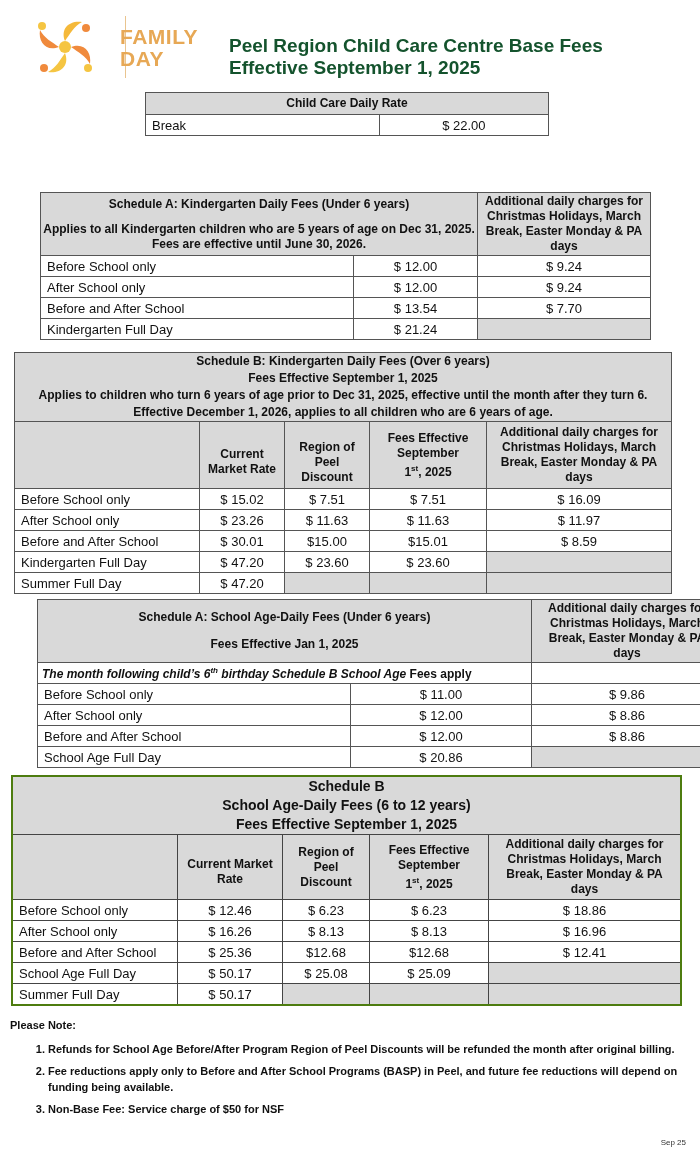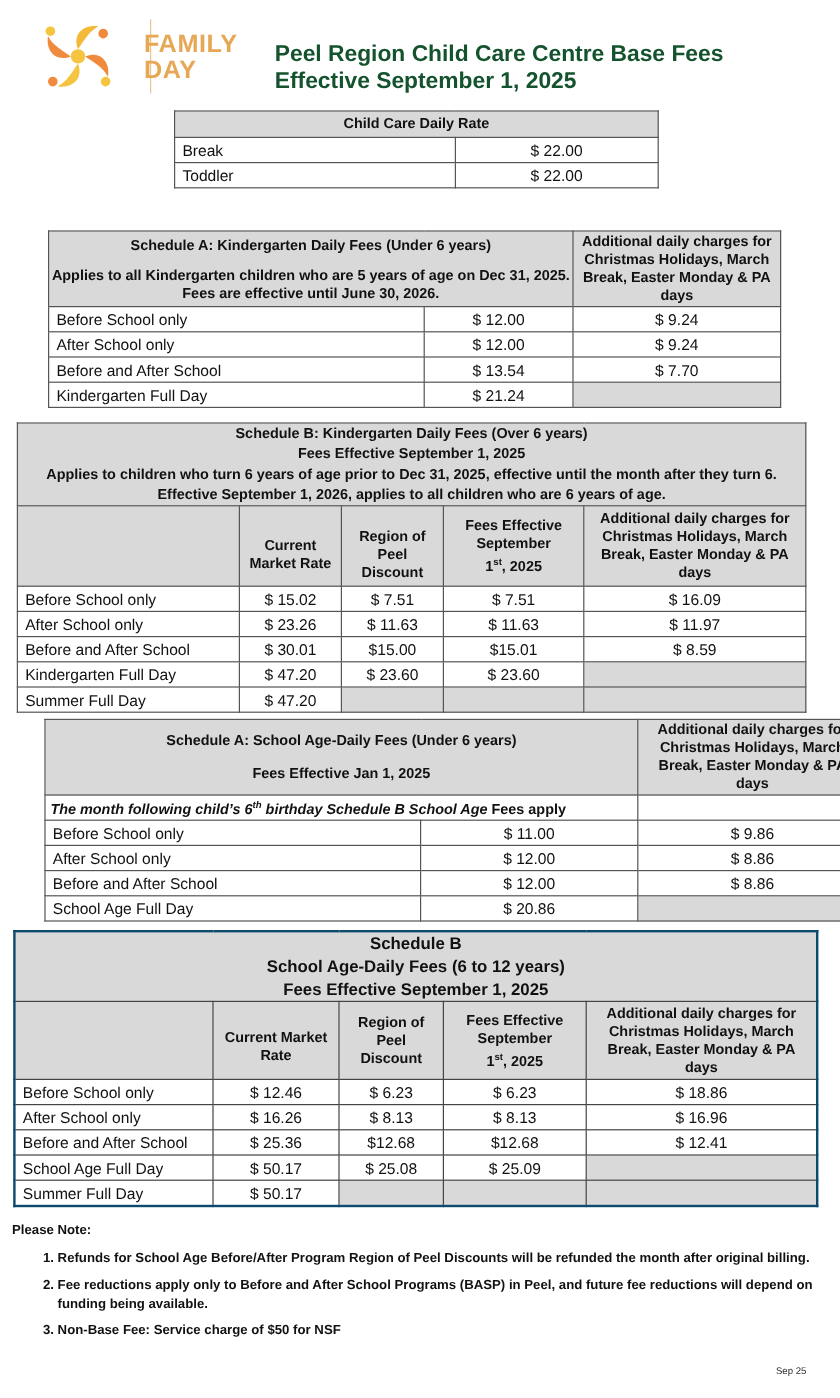--- a/index.html
+++ b/index.html
@@ -15,35 +15,35 @@
   .logo-divider { position: absolute; left: 95px; top: 2px; width: 1px; height: 62px; background: #e9c48f; }
   .title {
     position: absolute; left: 229px; top: 35px; font-weight: bold; font-size: 19px;
     line-height: 22px; color: #14532d;
   }
   table { border-collapse: collapse; position: absolute; font-size: 13px; }
   td, th { border: 1px solid #555; padding: 0 6px; height: 20px; }
   .gray { background: #d9d9d9; }
   .hdr { font-weight: bold; font-size: 12px; line-height: 15px; }
   .c { text-align: center; margin-top: 20px; }
-  .thick { border: 2px solid #0c4a6e; }
+  .thick { border: 2px solid #4d7c0f; }
 
   #t1 { left: 145px; top: 92px; width: 404px; }
   #t1 td { height: 20px; }
   #t2 { left: 40px; top: 192px; width: 611px; padding-left: 15px; }
   #t3 { left: 14px; top: 352px; width: 658px; }
   #t4 { left: 37px; top: 599px; width: 686px; }
   #t5 { left: 11px; top: 775px; width: 671px; }
   #t5 td, #t5 th { border-color: #444; }
   .italic-note { font-style: italic; font-weight: bold; font-size: 12px; }
   .notes { position: absolute; left: 10px; top: 1019px; width: 680px; font-size: 11px; }
   .notes-title { font-weight: bold; margin-bottom: 10px; }
   .notes ol { margin: 0; padding-left: 38px; font-weight: bold; }
   .notes li { margin-bottom: 6px; line-height: 16px; }
-  .footer { position: absolute; right: 28px; top: 1138px; font-size: 8px; color: #333; }
+  .footer { position: absolute; right: 14px; top: 1138px; font-size: 8px; color: #333; }
   sup { font-size: 8px; }
 </style>
 </head>
 <body>
 
 <div class="logo">
   <svg width="70" height="66" viewBox="0 0 70 66" style="position:absolute;left:0;top:0">
     <circle cx="35" cy="33" r="6" fill="#f5c542"></circle>
     <path d="M35 27 C30 14 40 6 52 8 C44 12 40 20 35 27Z" fill="#f5b93a"></path>
     <path d="M41 33 C54 28 62 38 60 50 C56 42 48 38 41 33Z" fill="#f08a3c"></path>
@@ -68,24 +68,20 @@
 
 <table id="t1">
   <tbody>
       <tr>
         <th colspan="2" class="gray hdr" style="height:21px">Child Care Daily Rate</th>
       </tr>
   <tr>
     <td style="width:58%">Break</td>
     <td class="c">$ 22.00</td>
   </tr>
-  <tr>
-    <td>Toddler</td>
-    <td class="c">$ 22.00</td>
-  </tr>
 </tbody>
   </table>
 
 <table id="t2">
   <tbody>
       <tr>
     <th colspan="2" class="gray hdr" style="height:62px;padding:0 2px">
       <div style="margin-bottom:10px">Schedule A: Kindergarten Daily Fees (Under 6 years)</div>
       <div>Applies to all Kindergarten children who are 5 years of age on Dec 31, 2025.</div>
       <div>Fees are effective until June 30, 2026.</div>
@@ -115,21 +111,21 @@
 </tbody>
   </table>
 
 <table id="t3">
   <tbody>
       <tr>
     <th colspan="5" class="gray hdr" style="height:64px;line-height:17px">
       <div>Schedule B:  Kindergarten Daily Fees (Over 6 years)</div>
       <div>Fees Effective September 1, 2025</div>
       <div>Applies to children who turn 6 years of age prior to Dec 31, 2025, effective until the month after they turn 6.</div>
-      <div>Effective September 1, 2026, applies to all children who are 6 years of age.</div>
+      <div>Effective December 1, 2026, applies to all children who are 6 years of age.</div>
     </th>
   </tr>
   <tr>
     <th class="gray" style="width:172px;height:66px"></th>
     <th class="gray hdr" style="width:72px;padding-top:14px">Current Market Rate</th>
     <th class="gray hdr" style="width:72px;padding-top:14px">Region of Peel Discount</th>
     <th class="gray hdr" style="width:104px">
       <span>Fees Effective September</span><br>
       <span>1</span><sup>st</sup><span>, 2025</span>
     </th>

